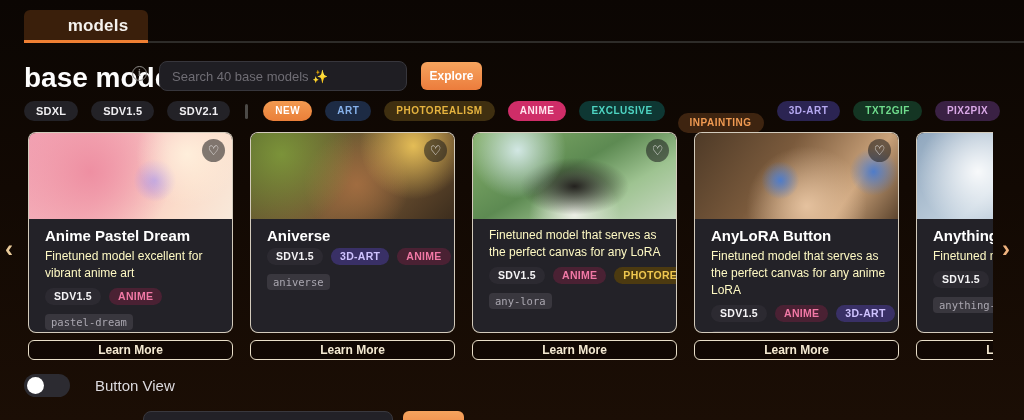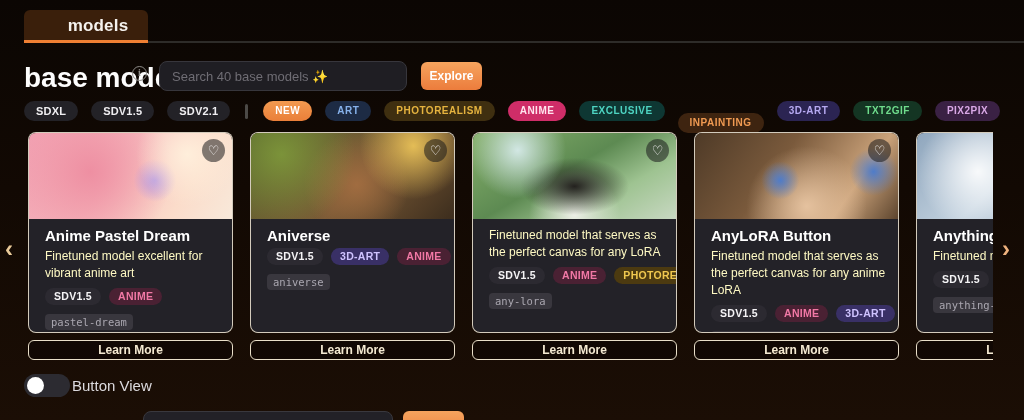--- a/index.html
+++ b/index.html
@@ -85,21 +85,21 @@
     radial-gradient(circle at 88% 45%, #4f7cc9 0%, rgba(79,124,201,0) 13%),
     radial-gradient(circle at 55% 85%, rgba(235,200,165,.9) 0%, rgba(235,200,165,0) 45%),
     linear-gradient(125deg,#4e3a27 0%,#7a5a3c 40%,#caa27a 75%,#5d452e 100%); }
   .art-4 { background:
     radial-gradient(circle at 68% 18%, #5d8a3c 0%, rgba(93,138,60,0) 20%),
     radial-gradient(circle at 30% 45%, rgba(255,255,255,.9) 0%, rgba(255,255,255,0) 40%),
     radial-gradient(circle at 85% 70%, #f0f0ee 0%, rgba(240,240,238,0) 45%),
     linear-gradient(135deg,#8fa6bd 0%,#c3d2df 45%,#a9bccd 75%,#8ca4b9 100%); }
 
   
-  .view-toggle-row { position:absolute; top:374px; left:24px; display:flex; align-items:center; gap:2px; }
+  .view-toggle-row { position:absolute; top:374px; left:24px; display:flex; align-items:center; gap:25px; }
   .toggle { position:relative; width:46px; height:23px; background:#2c2b31; border-radius:12px; border:none; cursor:pointer; }
   .toggle .knob { position:absolute; top:3px; left:3px; width:17px; height:17px; background:#fff; border-radius:50%; }
   .toggle-label { font-size:15px; color:#dcdade; }
 
   .search-input-bottom { position:absolute; top:411px; left:143px; width:250px; height:30px; background:#222127;
                          border:1px solid #39383e; border-radius:8px; outline:none; }
   .btn-explore-bottom { position:absolute; top:411px; left:403px; width:61px; height:28px; border:none; border-radius:6px;
                         background:linear-gradient(180deg,#f6a45e 0%,#ec7c3c 100%); cursor:pointer; }
 </style>
 </head>

